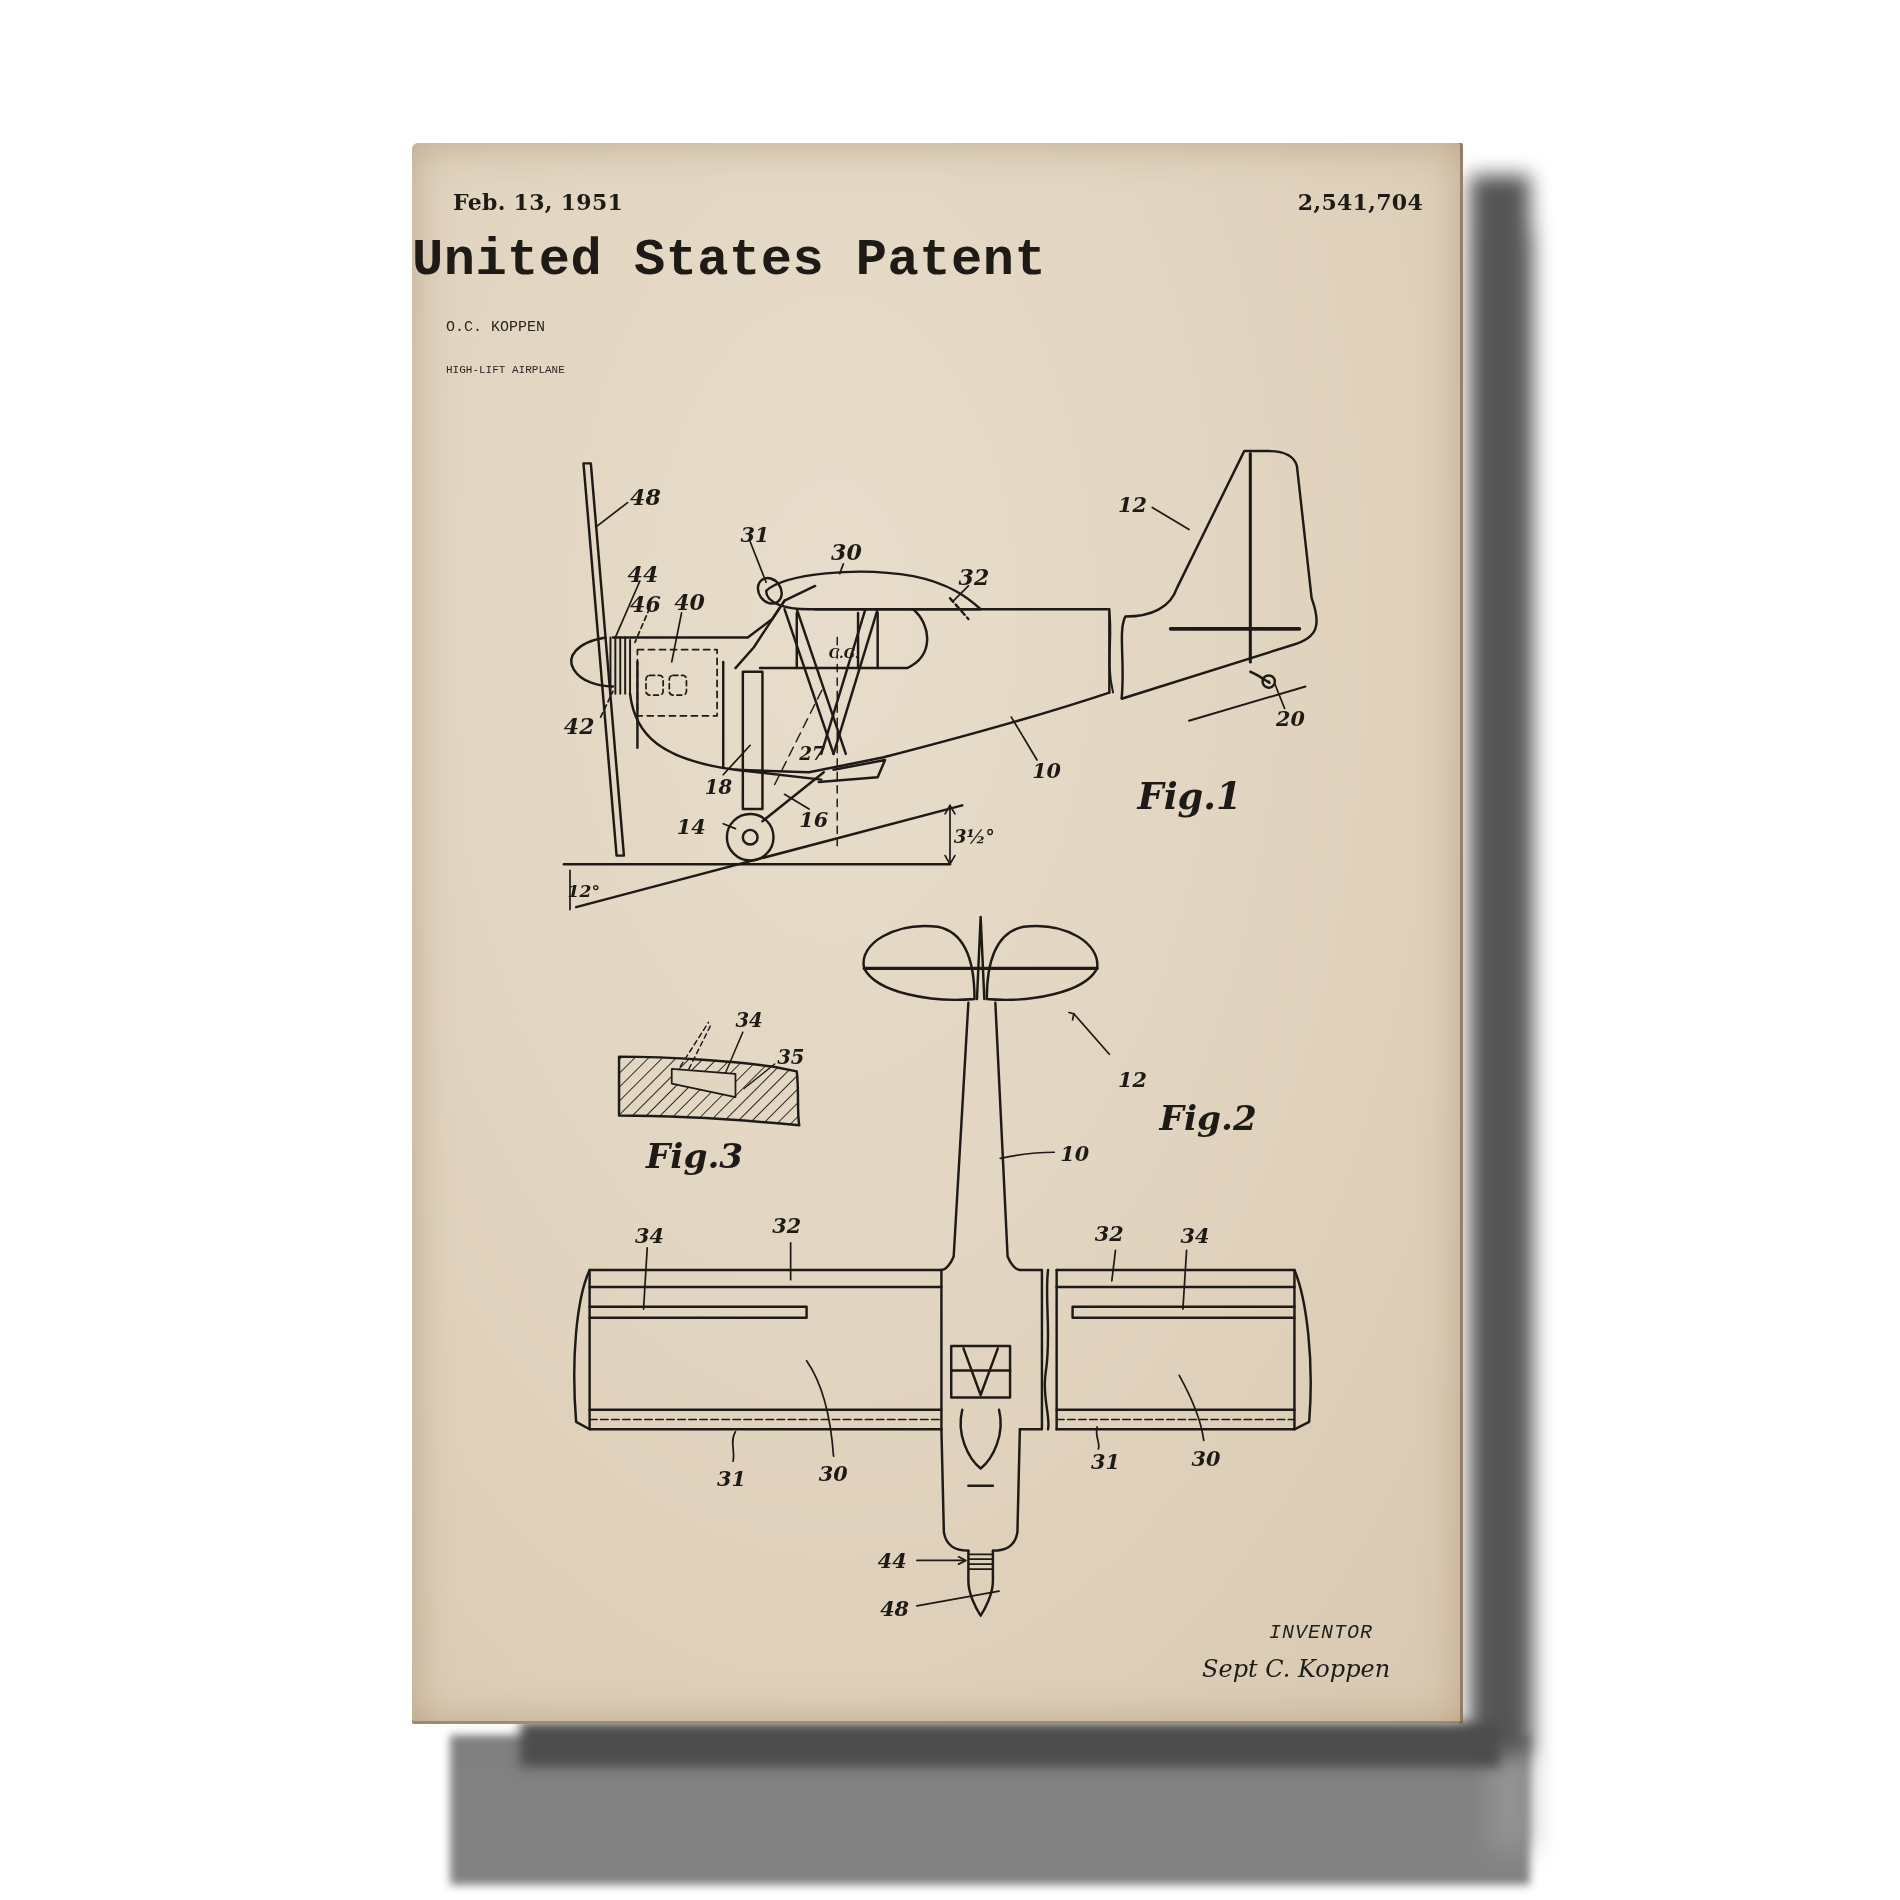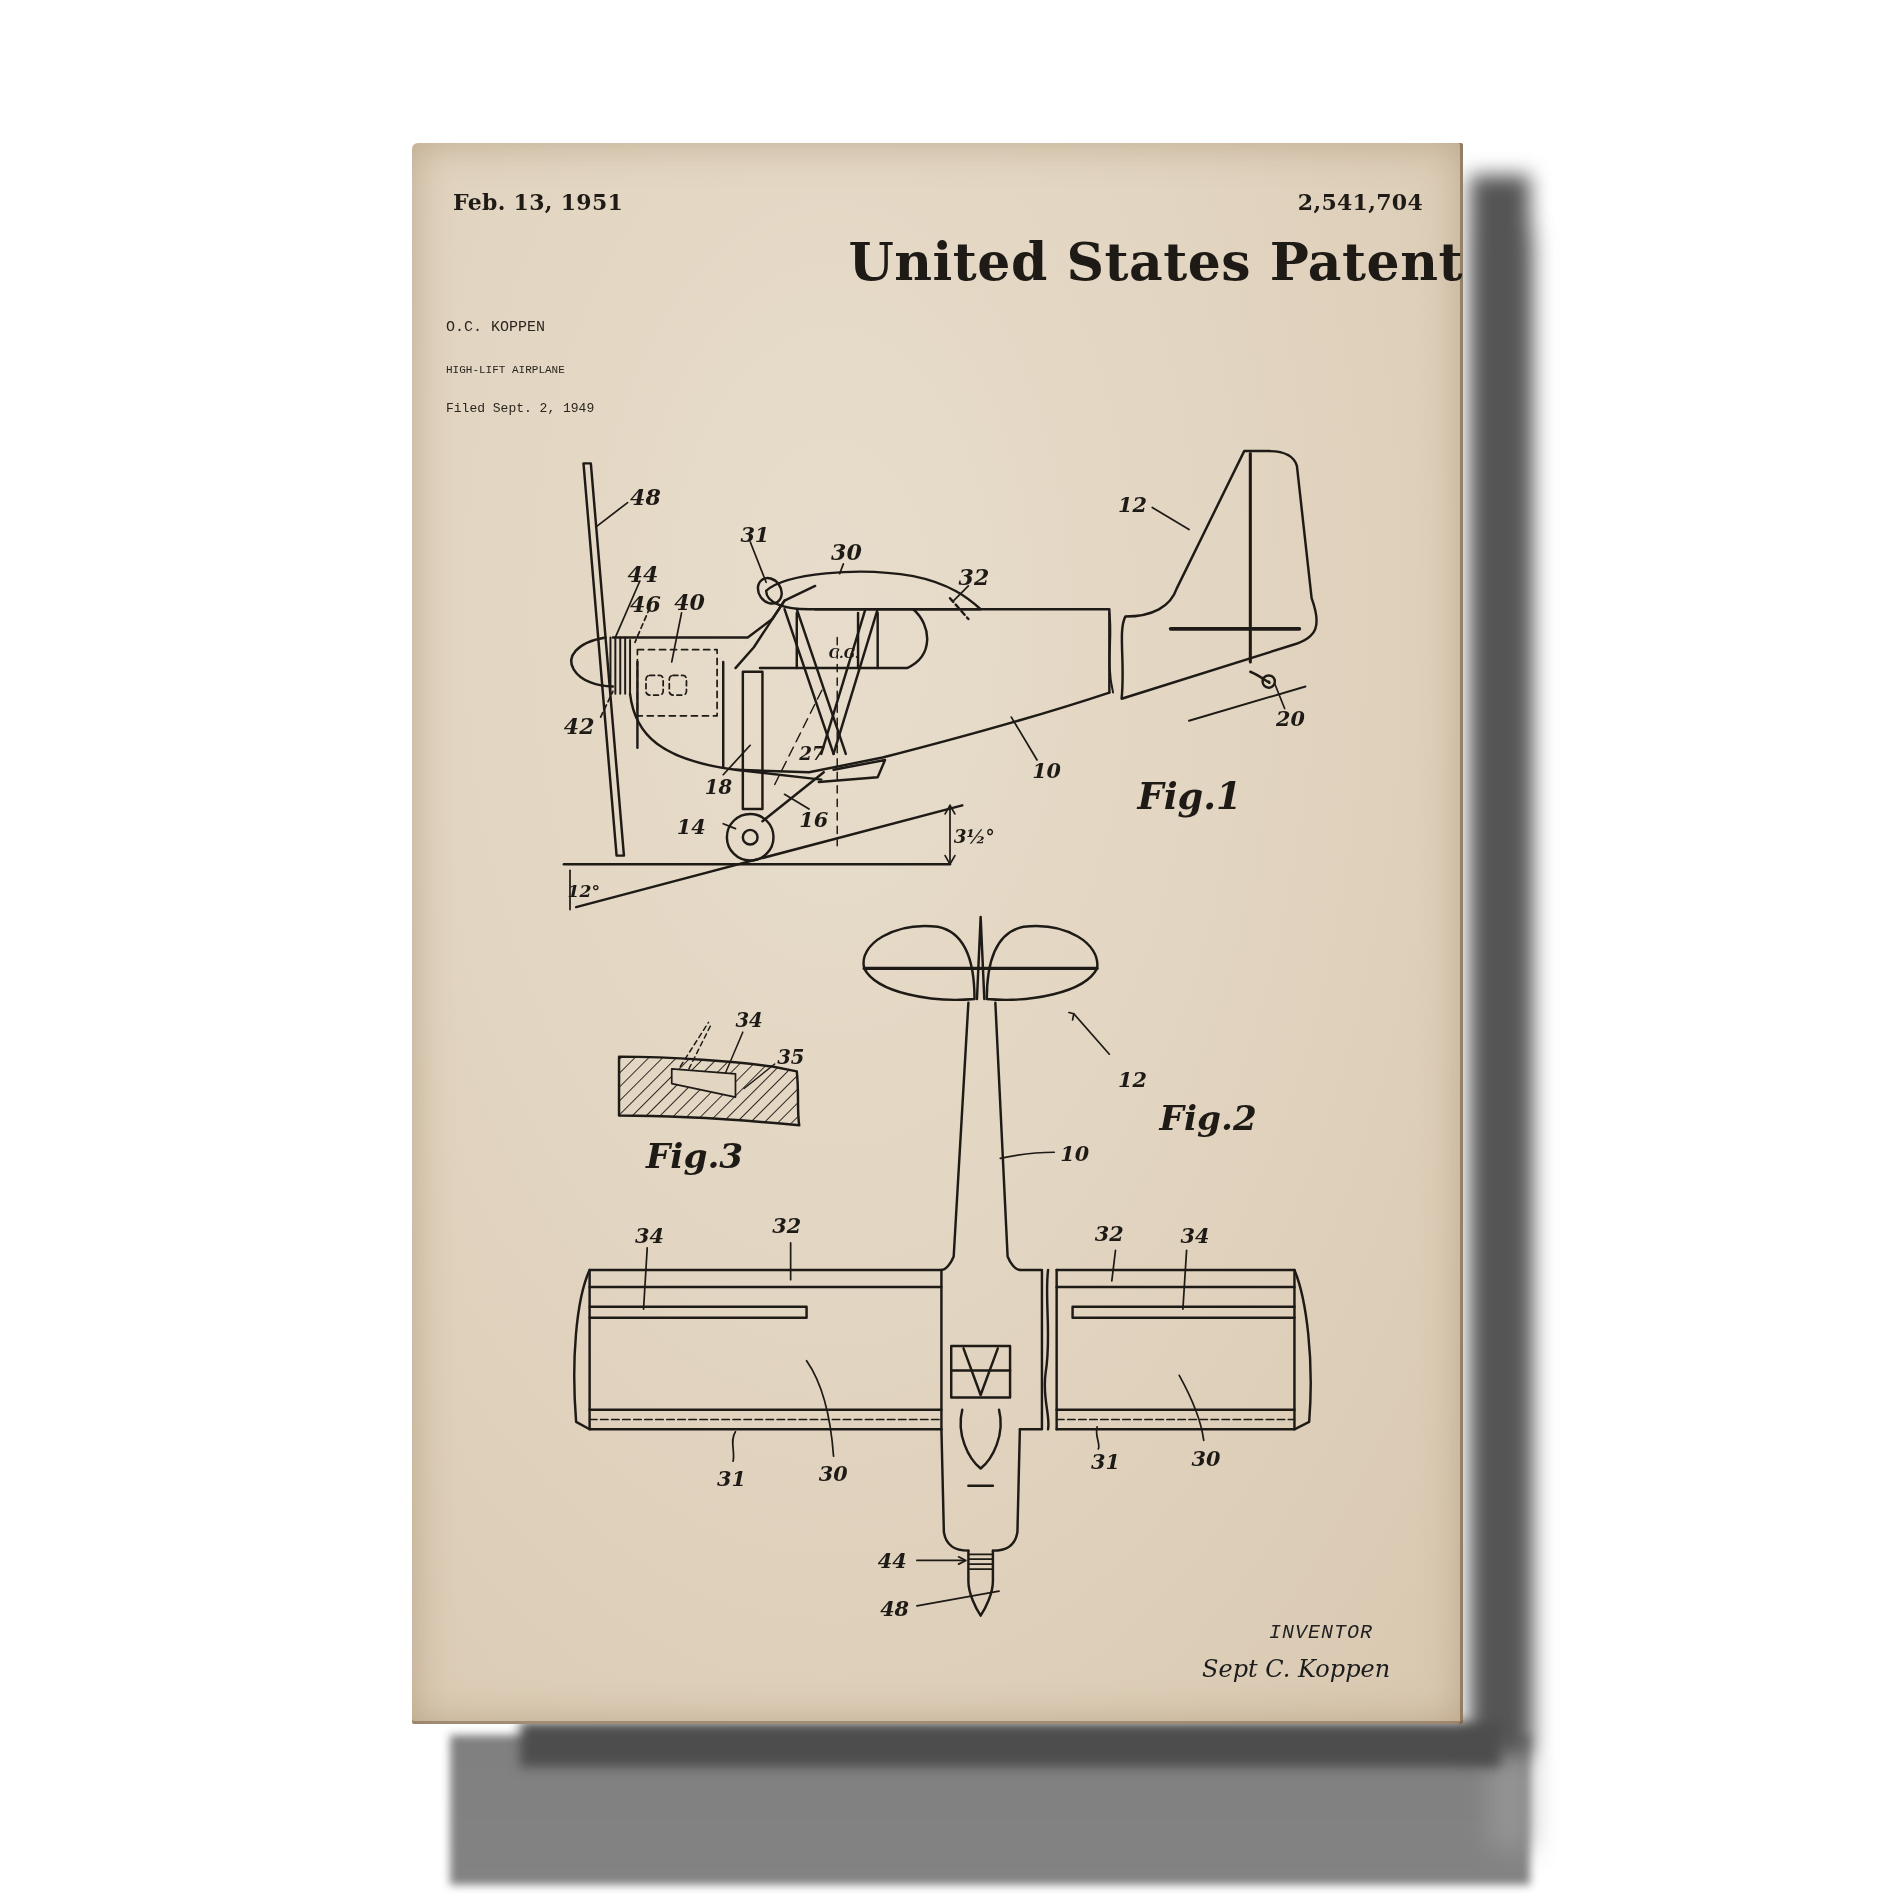--- a/index.html
+++ b/index.html
@@ -14,21 +14,21 @@
   .shadow-bottom { position:absolute; left:520px; top:1722px; width:980px; height:45px;
     background:#4d4d4d; filter:blur(6px); }
   .canvas { position:absolute; left:412px; top:143px; width:1051px; height:1581px;
     background: radial-gradient(ellipse at 40% 30%, #e8ddcc 0%, #e2d5c1 45%, #d9c8b0 100%);
     border-radius:6px 2px 2px 2px;
     box-shadow: inset 0 0 40px rgba(120,90,50,.35), inset -3px 0 0 rgba(90,70,50,.5), inset 0 -3px 0 rgba(90,70,50,.4);
   }
   .txt { position:absolute; color:#1e1a16; font-family:"DejaVu Serif", serif; white-space:nowrap; }
   .hdr-date { left:41px; top:46px; font-size:22px; font-weight:bold; letter-spacing:.3px; }
   .hdr-num { right:40px; top:46px; font-size:22px; font-weight:bold; letter-spacing:.3px; }
-  .title { left:0; right:0; top:88px; text-align:right; font-size:52px; font-weight:bold; letter-spacing:.5px; }
+  .title { left:0; right:0; top:88px; text-align:left; font-size:52px; font-weight:bold; letter-spacing:.5px;font-family:Liberation Mono, monospace; }
   .mono { font-family:Liberation Mono, monospace; left:0; right:0; color:#2a2520;padding-left:34px; }
   .inventor-name { top:176px; font-size:15px; }
   .invention { top:221px; font-size:11px; }
   .filed { top:258px; font-size:13px; }
   .inv-label { left:857px; top:1478px; font-family:Liberation Mono, monospace; font-style:italic; font-size:20px; color:#222; letter-spacing:1px;}
   .signature { left:790px; top:1512px; font-family:"DejaVu Serif", serif; font-style:italic; font-size:24px; color:#1c1c1c; }
   svg.drawing { position:absolute; left:0; top:0; width:1900px; height:1900px; }
   .lbl { font-family:"DejaVu Serif", serif; font-style:italic; font-weight:bold; fill:#1e1a16; }
   .fig { font-family:"DejaVu Serif", serif; font-style:italic; font-weight:bold; fill:#1e1a16; }
 </style>
@@ -40,21 +40,20 @@
   <div class="shadow-side2"></div>
   <div class="shadow-side"></div>
   <div class="shadow-bottom"></div>
 
   <div class="canvas">
     <div class="txt hdr-date">Feb. 13, 1951</div>
     <div class="txt hdr-num">2,541,704</div>
     <div class="txt title">United States Patent</div>
     <div class="txt mono inventor-name">O.C. KOPPEN</div>
     <div class="txt mono invention">HIGH-LIFT AIRPLANE</div>
-    <div class="txt mono filed">Filed Sept. 2, 1949</div>
     <div class="txt inv-label">INVENTOR</div>
     <div class="txt signature">Sept C. Koppen</div>
   </div>
 
   <svg class="drawing" viewBox="0 0 1550 1550" fill="none" stroke="#1e1a16" stroke-width="2" stroke-linecap="round" stroke-linejoin="round">
     <defs>
       <pattern id="hatch" width="8" height="8" patternUnits="userSpaceOnUse" patternTransform="rotate(45)">
         <line x1="0" y1="0" x2="0" y2="8" stroke="#1e1a16" stroke-width="1.5"></line>
       </pattern>
     </defs>

